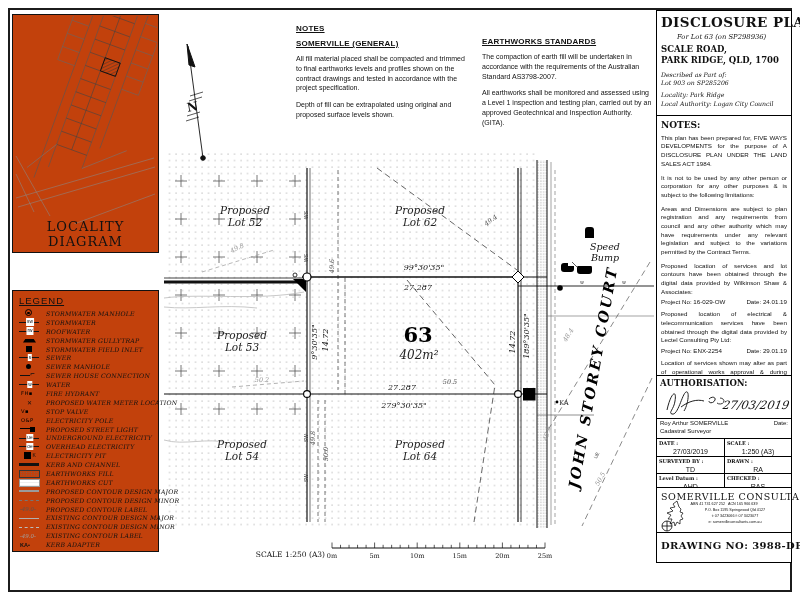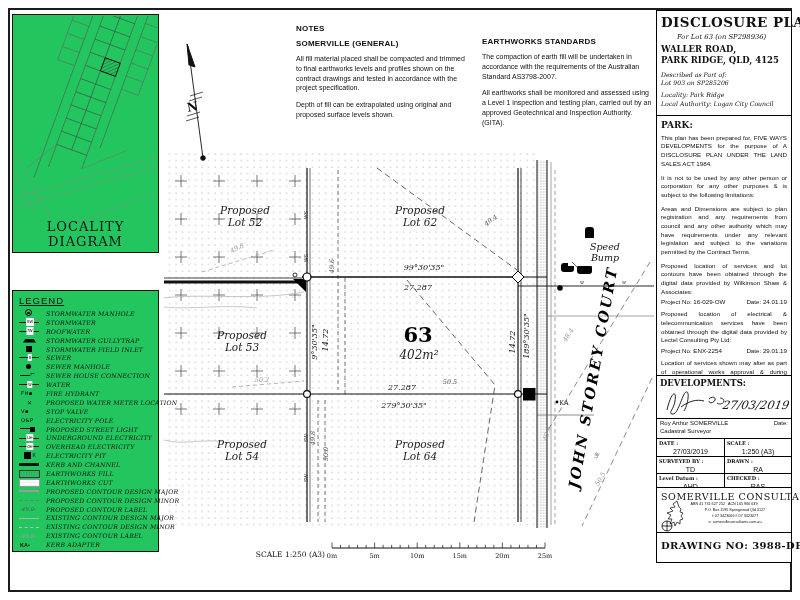--- a/index.html
+++ b/index.html
@@ -1,19 +1,19 @@
 <!DOCTYPE html>
 <html><head>
 <meta charset="utf-8">
 <style>
   html,body{margin:0;padding:0;background:#ffffff;}
   #sheet{position:relative;width:800px;height:600px;background:#fff;overflow:hidden;
          font-family:"Liberation Sans",sans-serif;color:#111;}
   .page-border{position:absolute;left:8px;top:8px;width:780px;height:580px;border:2px solid #1c1c1c;}
-  .box{position:absolute;border:1.5px solid #111;background:#22c55e;box-sizing:border-box;}
+  .box{position:absolute;border:1.5px solid #111;background:#c2410c;box-sizing:border-box;}
 
   
   #locality{left:12px;top:14px;width:147px;height:239px;}
   .loc-title{position:absolute;bottom:3px;left:0;right:0;text-align:center;
              font:400 13px "DejaVu Serif",serif;letter-spacing:1px;}
 
   
   #legend{left:12px;top:290px;width:147px;height:262px;padding:3px 3px 0 5px;}
   .lg-title{font:400 9.5px "Liberation Sans",sans-serif;text-decoration:underline;
             letter-spacing:1px;margin:1px 0 3px 1px;}
@@ -48,21 +48,21 @@
   .s-dash-minor::before{content:"";position:absolute;left:1px;right:3px;top:3.6px;border-top:1.2px dashed #777;}
   .s-exmajor::before{content:"";position:absolute;left:1px;right:3px;top:4px;border-top:1px solid #b0b0b0;}
   .s-exminor::before{content:"";position:absolute;left:1px;right:3px;top:4px;border-top:1px dashed #bcbcbc;}
   .s-cl::after{content:attr(data-glyph);position:absolute;left:2px;top:0;font:italic 5.5px/8px "DejaVu Serif",serif;color:#555;}
   .s-cl-ex::after{content:attr(data-glyph);position:absolute;left:2px;top:0;font:italic 5.5px/8px "DejaVu Serif",serif;color:#a2a2a2;}
   .s-ka::after{content:attr(data-glyph);position:absolute;left:2px;top:0;font:700 5.5px/8px "Liberation Sans",sans-serif;}
 
   
   #cnotes{position:absolute;left:296px;top:24px;width:360px;display:flex;gap:16px;}
   .cn-col{width:170px;}
-  .cn-h{font:700 8px "Liberation Sans",sans-serif;margin:0 0 6px 0;letter-spacing:0.2px;}
+  .cn-h{font:700 8px "Liberation Sans",sans-serif;text-decoration:underline;margin:0 0 6px 0;letter-spacing:0.2px;}
   .cn-p{font:400 7px/1.4 "Liberation Sans",sans-serif;margin:0 0 7px 0;color:#111;}
 
   
   #tblock{position:absolute;left:656px;top:12px;width:136px;}
   .tb-sec{position:relative;border:1.6px solid #000;background:#fff;box-sizing:border-box;margin-top:-1.6px;padding:3px 4px;}
   .tb-title{font:700 13.5px "DejaVu Serif",serif;letter-spacing:0.4px;white-space:nowrap;}
   .tb-sub{font:italic 6.8px "DejaVu Serif",serif;margin:3px 16px 3px;}
   .tb-addr{font:700 8.5px "DejaVu Serif",serif;line-height:1.3;}
   .tb-small{font:italic 6.2px "DejaVu Serif",serif;line-height:1.35;margin-top:4px;}
   .tbn-h{font:700 9px "DejaVu Serif",serif;margin:1px 0 4px;}
@@ -443,54 +443,54 @@
       <p class="cn-p">All earthworks shall be monitored and assessed using a Level 1 inspection and testing plan, carried out by an approved Geotechnical and Inspection Authority. (GITA).</p>
     </div>
   </div>
 
   <div id="tblock">
 
     <div class="tb-sec" style="height:106px">
       <div class="tb-title">DISCLOSURE PLAN</div>
       <div class="tb-sub">For Lot 63 (on SP298936)</div>
       <div class="tb-addr">
-        <div>WALLER ROAD,</div>
-        <div>PARK RIDGE, QLD, 4125</div>
+        <div>SCALE ROAD,</div>
+        <div>PARK RIDGE, QLD, 1700</div>
       </div>
       <div class="tb-small">
         <div>Described as Part of:</div>
         <div>Lot 903 on SP285206</div>
       </div>
       <div class="tb-small">
         <div>Locality: Park Ridge</div>
         <div>Local Authority: Logan City Council</div>
       </div>
     </div>
 
     <div class="tb-sec" style="height:262px">
-      <div class="tbn-h">PARK:</div>
+      <div class="tbn-h">NOTES:</div>
       <p class="tbn-p">This plan has been prepared for, FIVE WAYS DEVELOPMENTS for the purpose of A DISCLOSURE PLAN UNDER THE LAND SALES ACT 1984.</p>
       <p class="tbn-p">It is not to be used by any other person or corporation for any other purposes &amp; is subject to the following limitations:</p>
       <p class="tbn-p">Areas and Dimensions are subject to plan registration and any requirements from council and any other authority which may have requirements under any relevant legislation and subject to the variations permitted by the Contract Terms.</p>
       <p class="tbn-p">Proposed location of services and lot contours have been obtained through the digital data provided by Wilkinson Shaw &amp; Associates:</p>
       <div class="tbn-row">
         <span>Project No: 16-029-OW</span>
         <span>Date: 24.01.19</span>
       </div>
       <p class="tbn-p">Proposed location of electrical &amp; telecommunication services have been obtained through the digital data provided by Lectel Consulting Pty Ltd:</p>
       <div class="tbn-row">
         <span>Project No: ENX-2254</span>
         <span>Date: 29.01.19</span>
       </div>
       <p class="tbn-p">Location of services shown may alter as part of operational works approval &amp; during construction.</p>
       <p class="tbn-p">Somerville Consultants takes no responsibility for the variation of service locations that may affect a lot.</p>
     </div>
 
     <div class="tb-sec" style="height:113px;padding:0">
-      <div class="auth-h">DEVELOPMENTS:</div>
+      <div class="auth-h">AUTHORISATION:</div>
       <div class="sig-area">
         <svg width="80" height="32" viewBox="0 0 80 32" style="position:absolute;left:2px;top:-4px">
           <path d="M8,26 C12,8 18,5 16,17 C15,25 9,29 13,30 C19,32 23,10 27,8 C31,6 29,21 25,27 M22,23 C30,17 38,15 45,17 M50,15 c3,-3 7,-2 6,1 c-1,3 -6,4 -6,1" fill="none" stroke="#222" stroke-width="1"></path>
           <path d="M58,19 a4,3 0 1,0 3,-5" fill="none" stroke="#222" stroke-width="0.9"></path>
         </svg>
         <div class="sig-date">27/03/2019</div>
       </div>
       <div class="auth-names">
         <div class="an-name">
           <div>Roy Arthur SOMERVILLE</div>

